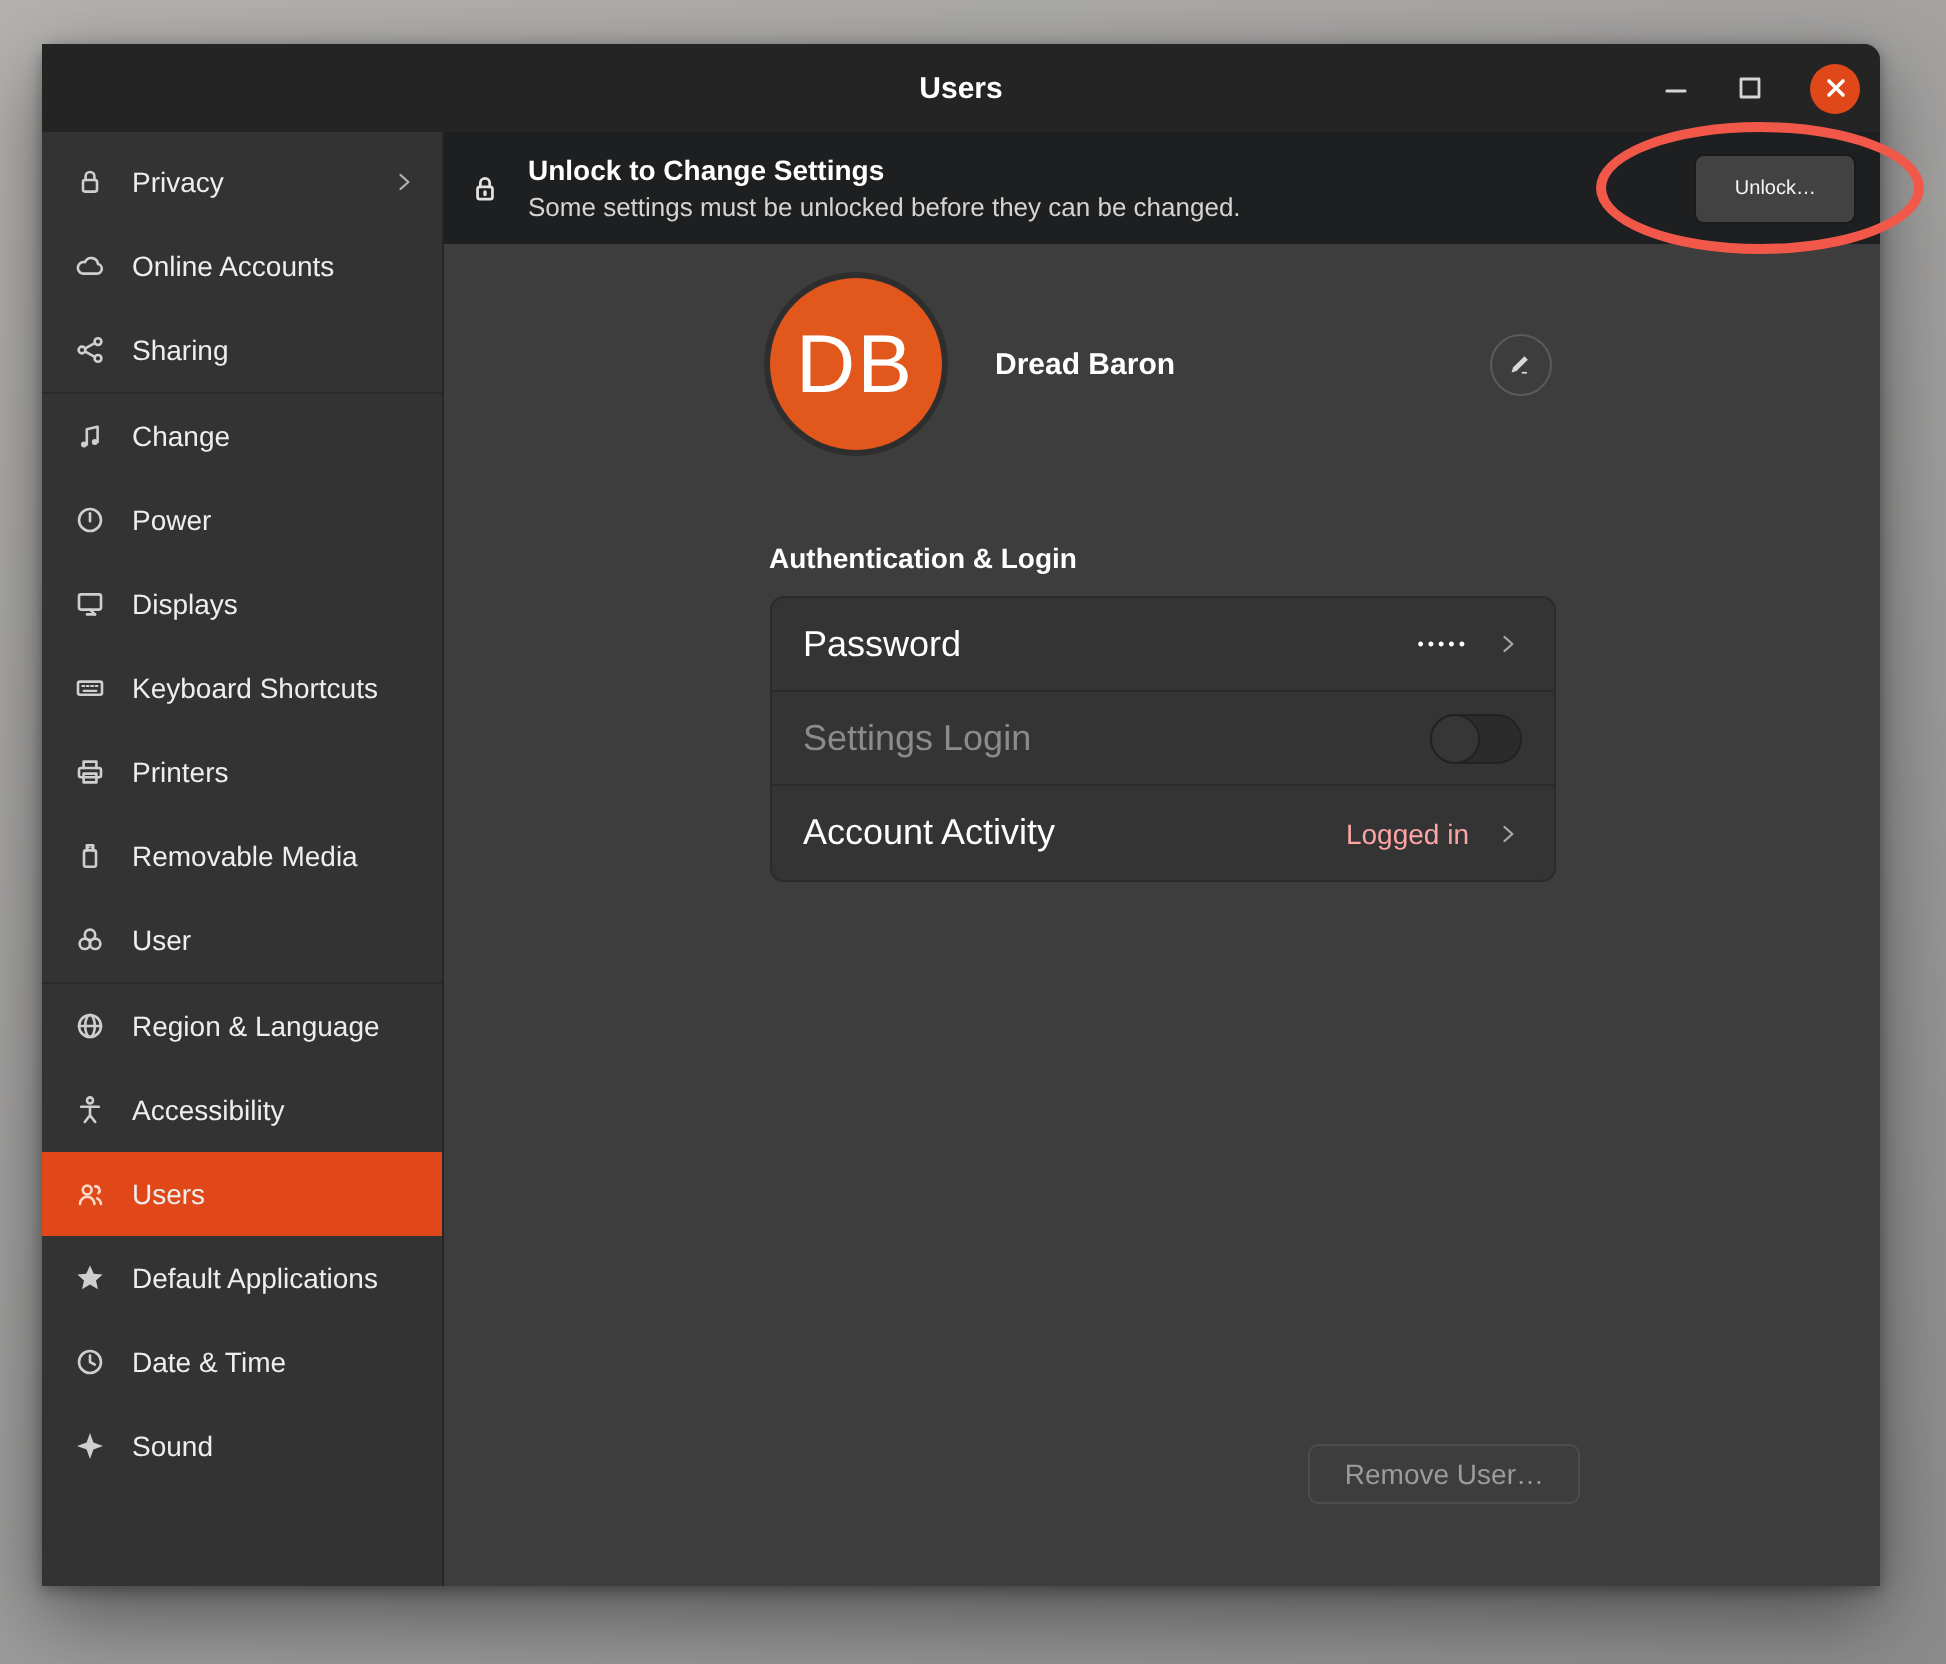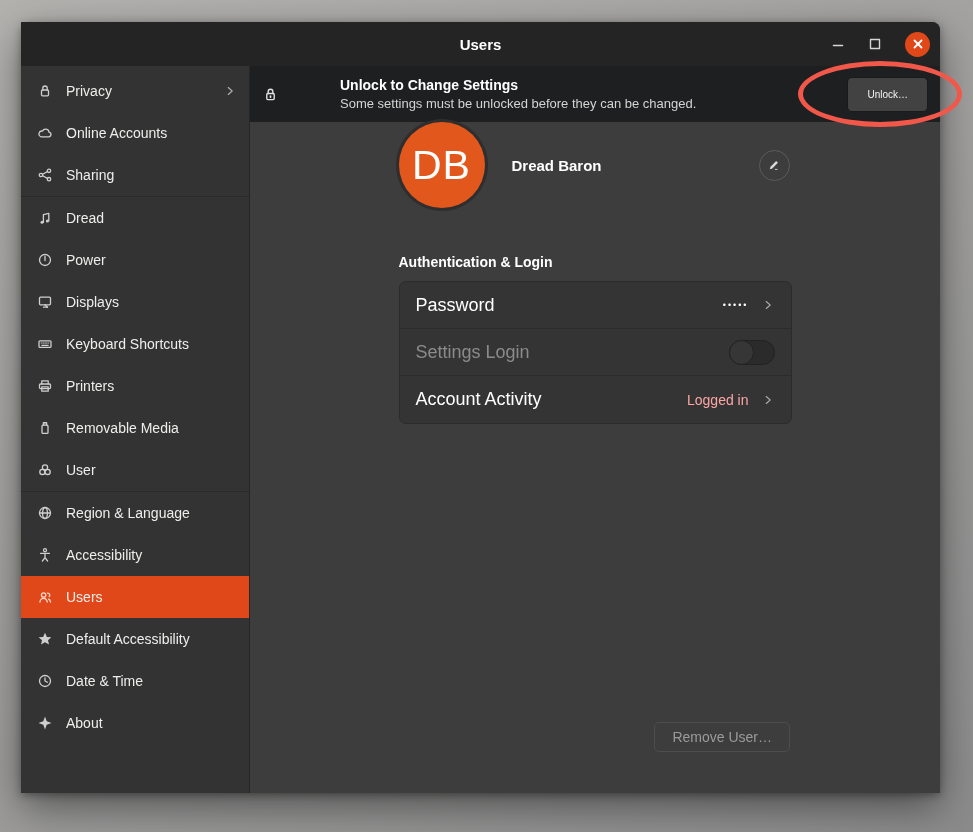--- a/index.html
+++ b/index.html
@@ -30,49 +30,49 @@
   .controls { margin-left:auto; margin-right:10px; display:flex; align-items:center;
     gap:23px; z-index:2; }
   .ctrl { display:flex; align-items:center; justify-content:center; cursor:pointer; }
   .close-circle { width:25px; height:25px; border-radius:50%; background:#E0481A;
     display:flex; align-items:center; justify-content:center; }
 
   
   .winbody { flex:1; display:flex; min-height:0; }
 
   
-  .sidebar { width:229px; flex:none; background:#333333; border-right:1px solid #262626;
+  .sidebar { width:201px; flex:none; background:#333333; border-right:1px solid #262626;
     padding-top:4px; display:flex; flex-direction:column; }
   .item { height:42px; flex:none; display:flex; align-items:center; gap:13px;
     padding:0 12px 0 16px; cursor:pointer; }
   .item .lbl { font-size:14px; color:#eeeeec; }
   .item.selected { background:#E0481A; }
   .item.selected .ic { stroke:#ffd9c7; }
   .sep { height:1px; background:#2a2a2a; flex:none; }
   .chev-side { margin-left:auto; }
 
   
   .ic { stroke:#cfcfcf; fill:none; stroke-width:1.3; stroke-linecap:round;
     stroke-linejoin:round; flex:none; }
   .fi { fill:#cfcfcf; stroke:none; }
 
   
   .main { flex:1; background:#3d3d3d; display:flex; flex-direction:column;
     position:relative; min-width:0; }
   .banner { height:56px; flex:none; background:#1d1f21; display:flex;
     align-items:center; gap:13px; padding:0 12px; }
-  .banner-texts { display:flex; flex-direction:column; gap:3px;margin-left:48px; }
+  .banner-texts { display:flex; flex-direction:column; gap:3px; }
   .banner-title { font-size:14px; font-weight:bold; color:#ffffff; }
   .banner-sub { font-size:13px; color:#d4d4d2; }
   .unlock-btn { margin-left:auto; height:35px; padding:0 19px; background:#424242;
     border:1px solid #1a1a1a; border-radius:5px; color:#f4f4f4; font-size:10px;
     font-family:inherit; cursor:pointer; }
 
   .content { flex:1; position:relative; }
-  .col { width:393px; margin:0 auto; }
+  .col { width:393px; margin:17px auto; }
   .user-row { display:flex; align-items:center; }
   .avatar { width:86px; height:86px; border-radius:50%; background:#E2571C;
     box-shadow:0 0 0 3px #2e2e2e; display:flex; align-items:center;
     justify-content:center; color:#ffffff; font-size:41px; font-weight:500;
     letter-spacing:1px; cursor:pointer; }
   .user-name { margin-left:27px; font-size:15px; font-weight:bold; color:#ffffff; }
   .edit-btn { margin-left:auto; margin-right:2px; width:31px; height:31px;
     border-radius:50%; background:#3d3d3d; border:1px solid #5b5b5b;
     display:flex; align-items:center; justify-content:center; cursor:pointer; }
 
@@ -160,21 +160,21 @@
             </svg>
           <span class="lbl">Sharing</span>
         </div>
         <div class="sep"></div>
         <div class="item">
           <svg class="ic" width="16" height="16" viewBox="0 0 16 16">
               <path d="M6.4 12.3 V4.6 l5.4-1.2 v7.6"></path>
               <circle class="fi" cx="5" cy="12.3" r="1.5"></circle>
               <circle class="fi" cx="10.4" cy="11" r="1.5"></circle>
             </svg>
-          <span class="lbl">Dread</span>
+          <span class="lbl">Change</span>
         </div>
         <div class="item">
           <svg class="ic" width="16" height="16" viewBox="0 0 16 16">
               <circle cx="8" cy="8" r="5.5"></circle>
               <line x1="8" y1="8.6" x2="8" y2="4.6"></line>
             </svg>
           <span class="lbl">Power</span>
         </div>
         <div class="item">
           <svg class="ic" width="16" height="16" viewBox="0 0 16 16">
@@ -236,34 +236,34 @@
               <circle cx="6.6" cy="6" r="2.2"></circle>
               <path d="M3 13 a3.6 3.6 0 0 1 7.2 0"></path>
               <path d="M10.6 4.2 a2 2 0 0 1 1.6 3.4 M11.6 10.2 a3.4 3.4 0 0 1 1.9 2.8"></path>
             </svg>
           <span class="lbl">Users</span>
         </div>
         <div class="item">
           <svg class="ic" width="16" height="16" viewBox="0 0 16 16">
               <polygon class="fi" points="8,1.8 9.9,5.9 14.3,6.3 11,9.2 12,13.6 8,11.3 4,13.6 5,9.2 1.7,6.3 6.1,5.9"></polygon>
             </svg>
-          <span class="lbl">Default Accessibility</span>
+          <span class="lbl">Default Applications</span>
         </div>
         <div class="item">
           <svg class="ic" width="16" height="16" viewBox="0 0 16 16">
               <circle cx="8" cy="8" r="5.5"></circle>
               <path d="M8 4.8 V8 l2.4 1.3"></path>
             </svg>
           <span class="lbl">Date &amp; Time</span>
         </div>
         <div class="item">
           <svg class="ic" width="16" height="16" viewBox="0 0 16 16">
               <polygon class="fi" points="8,1.5 9.7,6.3 14.5,8 9.7,9.7 8,14.5 6.3,9.7 1.5,8 6.3,6.3"></polygon>
             </svg>
-          <span class="lbl">About</span>
+          <span class="lbl">Sound</span>
         </div>
       </aside>
 
       <main class="main">
         <div class="banner">
           <svg class="ic" width="17" height="17" viewBox="0 0 16 16" style="stroke:#e2e2e2">
               <rect x="4.5" y="7" width="7" height="5.8" rx="1"></rect>
               <path d="M5.8 7 V5.2 a2.2 2.2 0 0 1 4.4 0 V7"></path>
               <path d="M8 9.4 v1.2" style="stroke-width:1.6"></path>
             </svg>

